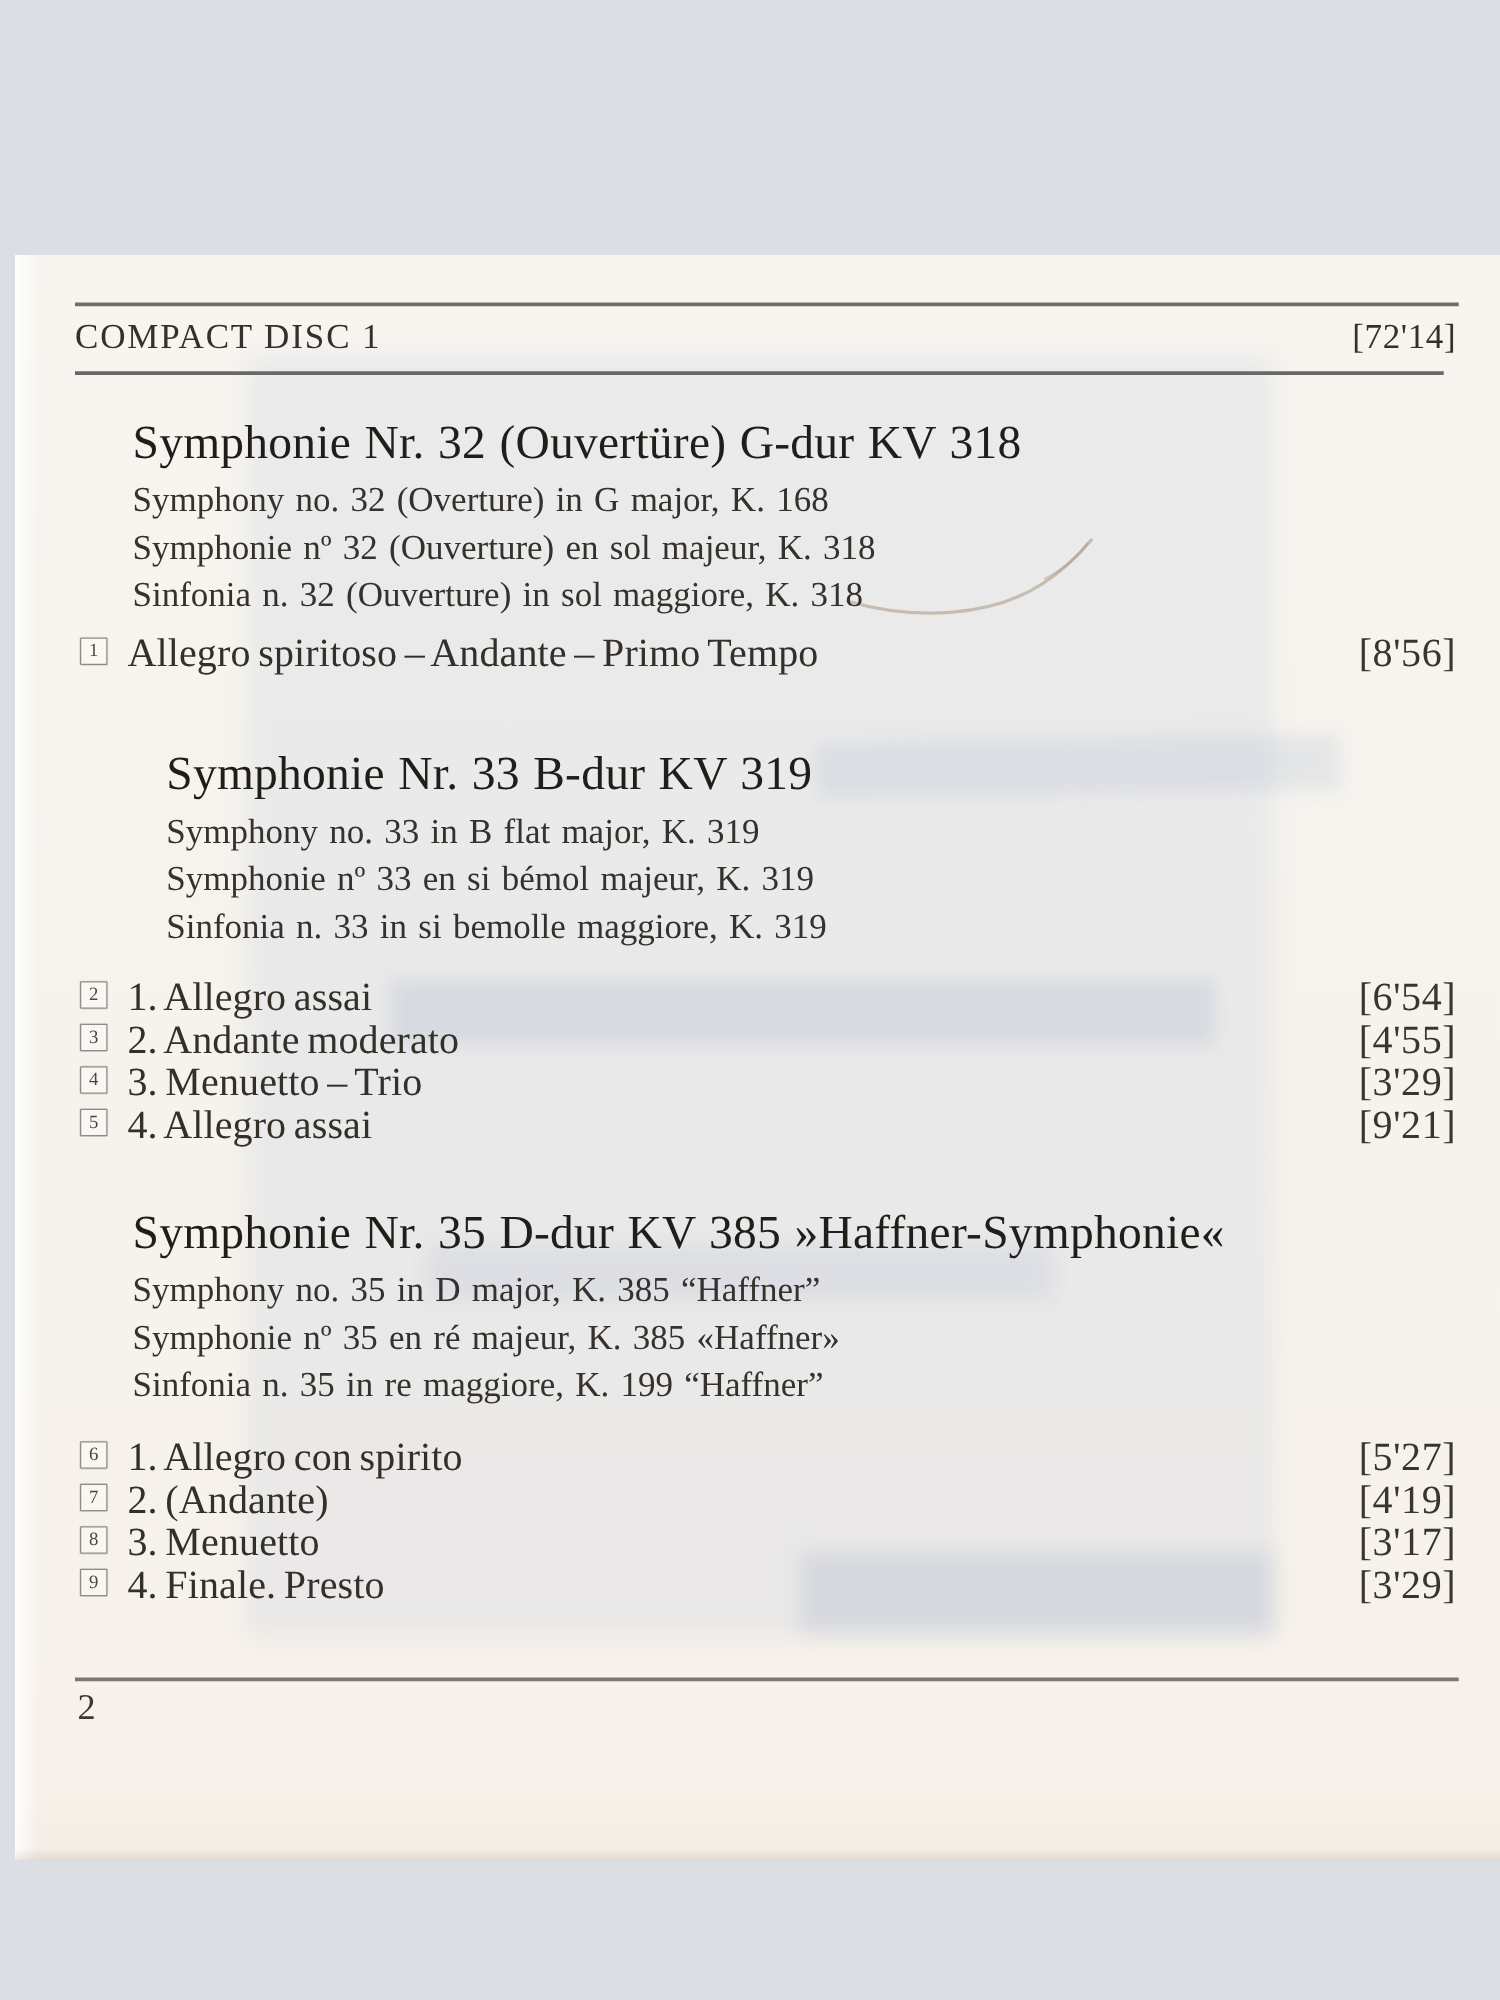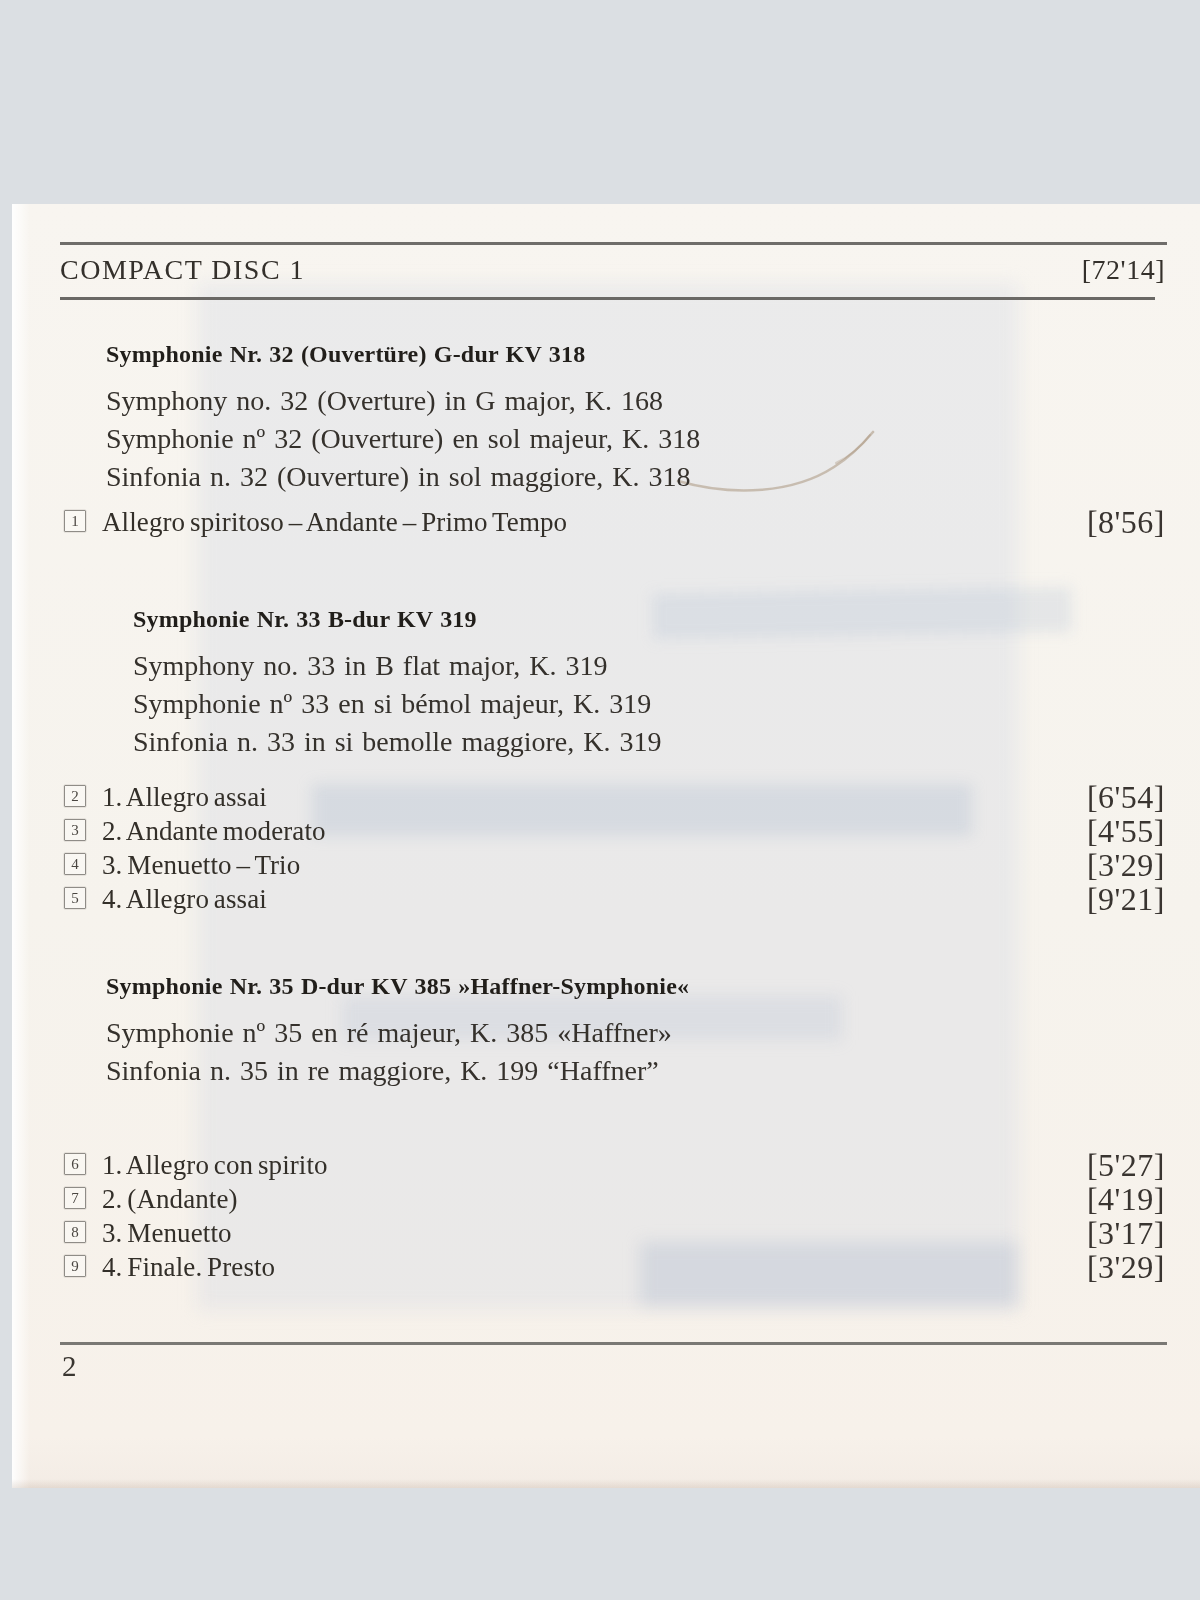--- a/index.html
+++ b/index.html
@@ -40,35 +40,35 @@
   .disc-header{
     position:absolute;left:48px;right:47px;top:46px;
     display:flex;justify-content:space-between;align-items:baseline;
     font-size:28px;color:#34302b;line-height:40px;
   }
   .disc-label{letter-spacing:1.5px;}
   .disc-total{letter-spacing:.5px;font-family:Liberation Serif, serif;}
 
   .section{position:absolute;left:94px;right:40px;color:#35312c;}
   .work-title{
-    font-size:24px;line-height:36px;font-weight:700;color:#211e1a;
+    font-size:38px;line-height:36px;font-weight:400;color:#211e1a;
     letter-spacing:.2px;margin-bottom:10px;word-spacing:1px;
   }
   .subtitle{font-size:28px;line-height:38px;word-spacing:2px;}
 
   .tracks{position:absolute;left:52px;right:47px;}
   .track-row{position:absolute;left:0;right:0;height:34px;display:flex;align-items:center;}
   .tnum{
     flex:0 0 auto;width:22px;height:22px;margin-right:16px;margin-top:-2px;
     border:1px solid #8f8c87;border-radius:1px;box-sizing:border-box;
     background:rgba(252,250,246,.6);
     font-size:15px;line-height:20px;text-align:center;color:#4a4641;
     box-shadow:0 0 0 .5px rgba(120,115,108,.25);
   }
-  .track-title{font-size:27px;color:#332f29;word-spacing:-2px;letter-spacing:.1px;white-space:nowrap;text-align:right;}
+  .track-title{font-size:32px;color:#332f29;word-spacing:-2px;letter-spacing:.1px;white-space:nowrap;text-align:right;}
   .flex-spacer{flex:1 1 auto;}
   .tdur{font-size:32px;color:#393430;letter-spacing:.5px;}
 
   .page-number{position:absolute;left:50px;top:1146px;font-size:29px;color:#3a3631;}
 
   .pen-svg{position:absolute;left:0;top:0;pointer-events:none;}
 </style>
 </head>
 <body>
 
@@ -148,20 +148,21 @@
   <div class="track-row" style="top: 102px;">
     <span class="tnum">5</span>
     <span class="track-title">4. Allegro assai</span>
     <span class="flex-spacer"></span>
     <span class="tdur">[9'21]</span>
   </div>
 </div>
   <div class="section" style="top: 764px;">
     <div class="work-title">Symphonie Nr. 35 D-dur KV 385 »Haffner-Symphonie«</div>
     <div class="subtitles">
+        <div class="subtitle">Symphony no. 35 in D major, K. 385 “Haffner”</div>
         <div class="subtitle">Symphonie nº 35 en ré majeur, K. 385 «Haffner»</div>
         <div class="subtitle">Sinfonia n. 35 in re maggiore, K. 199 “Haffner”</div>
       </div>
   </div>
 <div class="tracks" style="top: 944px;">
   <div class="track-row" style="top: 0px;">
     <span class="tnum">6</span>
     <span class="track-title">1. Allegro con spirito</span>
     <span class="flex-spacer"></span>
     <span class="tdur">[5'27]</span>

